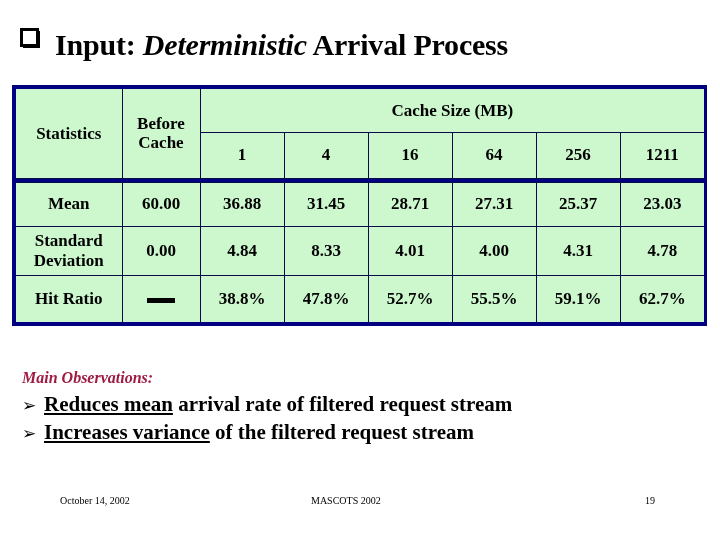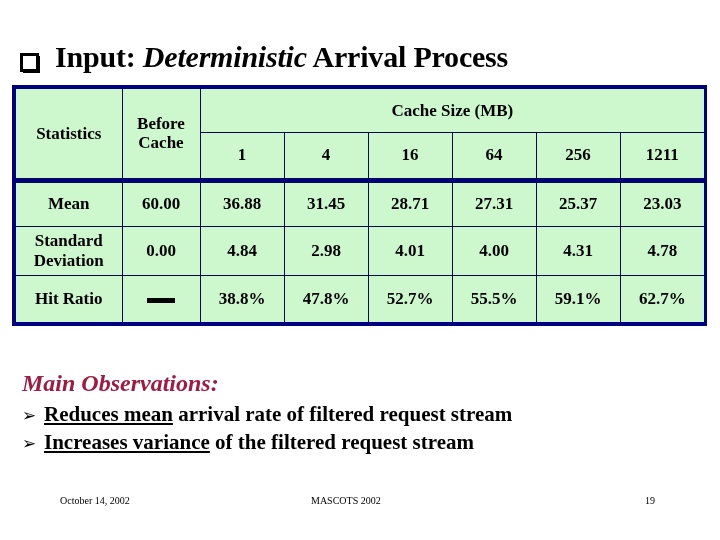--- a/index.html
+++ b/index.html
@@ -17,21 +17,21 @@
   }
 
   
   .slide-title {
     position: absolute;
     left: 20px;
     top: 28px;
     width: 690px;
     height: 46px;
     display: flex;
-    align-items: flex-end;
+    align-items: flex-start;
     white-space: nowrap;
   }
   .title-bullet {
     display: inline-block;
     position: relative;
     width: 21px;
     height: 21px;
     margin-right: 14px;
     flex: 0 0 auto;
   }
@@ -145,21 +145,21 @@
 
   
   .observations {
     position: absolute;
     left: 22px;
     top: 368px;
     width: 690px;
   }
   .obs-heading {
     color: #9E1B41;
-    font-size: 24px;
+    font-size: 16px;
     font-weight: bold;
     font-style: italic;
     line-height: 1.3;
     margin-bottom: 2px;
   }
   .obs-item {
     display: flex;
     align-items: baseline;
     font-size: 21px;
     font-weight: bold;
@@ -262,21 +262,21 @@
         <td class="val-bold no-right">23.03</td>
       </tr>
 
       <tr class="row-std">
         <td class="row-label no-left">
           <div>Standard</div>
           <div>Deviation</div>
         </td>
         <td class="val-normal">0.00</td>
         <td class="val-normal">4.84</td>
-        <td class="val-normal">2.98</td>
+        <td class="val-normal">8.33</td>
         <td class="val-normal">4.01</td>
         <td class="val-normal">4.00</td>
         <td class="val-normal">4.31</td>
         <td class="val-normal no-right">4.78</td>
       </tr>
 
       <tr class="row-hit">
         <td class="row-label no-left no-bottom">Hit Ratio</td>
         <td class="val-bold no-bottom"><span class="dash"></span></td>
         <td class="val-bold no-bottom">38.8%</td>

